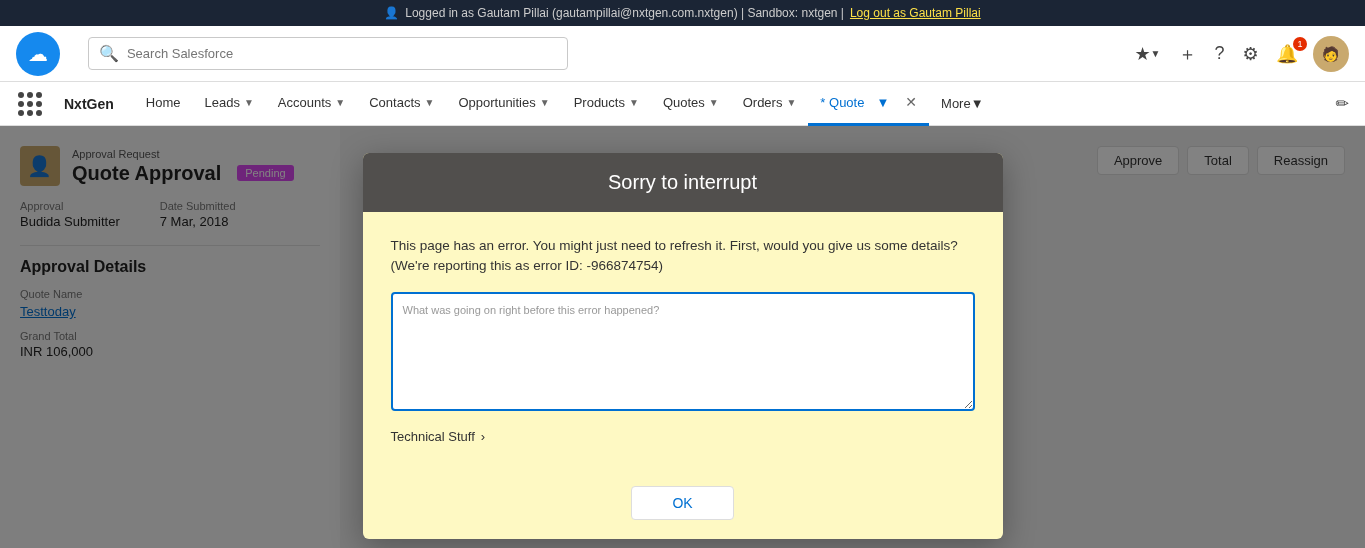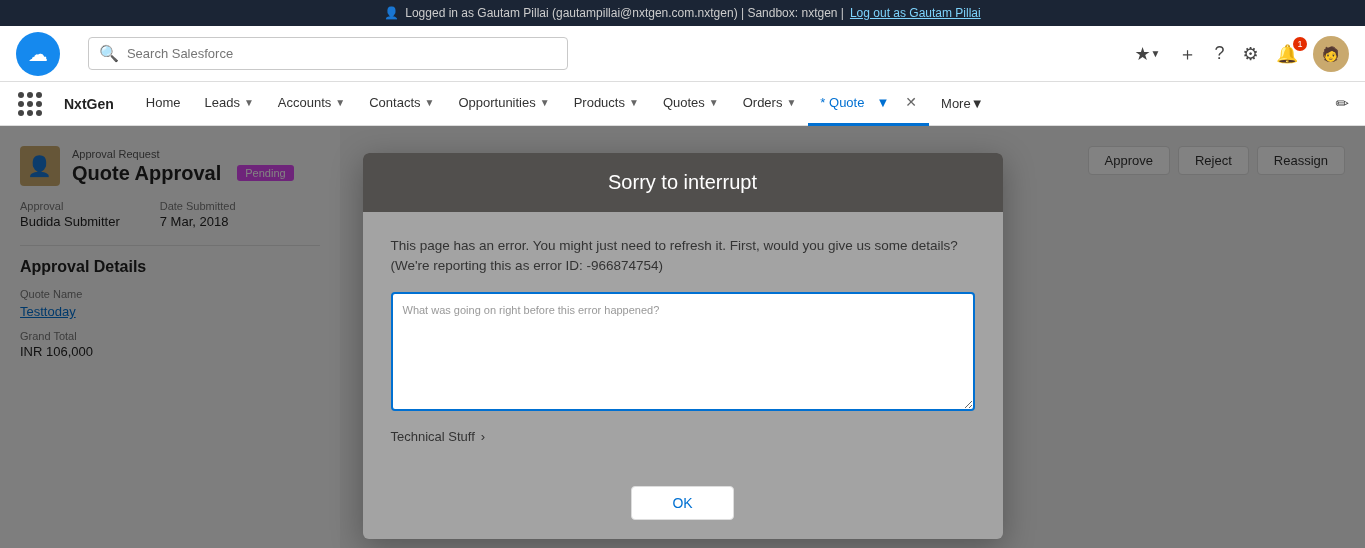--- a/index.html
+++ b/index.html
@@ -11,21 +11,21 @@
       background: #1b2535;
       color: #ccc;
       font-size: 12px;
       text-align: center;
       padding: 6px 0;
       display: flex;
       justify-content: center;
       align-items: center;
       gap: 6px;
     }
-    .top-bar a { color: #7dd3fc; text-decoration: underline; cursor: pointer; }
+    .top-bar a { color: #fde047; text-decoration: underline; cursor: pointer; }
 
     
     .header {
       background: #fff;
       display: flex;
       align-items: center;
       padding: 0 16px;
       height: 56px;
       border-bottom: 1px solid #ddd;
       gap: 12px;
@@ -286,21 +286,21 @@
       top: 0; left: 0; right: 0; bottom: 0;
       background: rgba(0,0,0,0.4);
       display: flex;
       align-items: center;
       justify-content: center;
       z-index: 100;
     }
 
     
     .modal {
-      background: #a3a3a3;
+      background: #fef9c3;
       border-radius: 6px;
       width: 640px;
       overflow: hidden;
       box-shadow: 0 8px 32px rgba(0,0,0,0.3);
     }
     .modal-header {
       background: #514f4d;
       color: #fff;
       text-align: center;
       padding: 18px 24px;
@@ -509,21 +509,21 @@
 
     <div>
       <div class="detail-label">Grand Total</div>
       <div class="detail-value">INR 106,000</div>
     </div>
   </div>
 
   <div class="right-panel">
     <div class="action-buttons">
       <button class="action-btn">Approve</button>
-      <button class="action-btn">Reject</button>
+      <button class="action-btn">Total</button>
       <button class="action-btn">Reassign</button>
     </div>
   </div>
 
   <div class="modal-overlay">
     <div class="modal">
 
       <div class="modal-header">
         <span>Sorry to interrupt</span>
       </div>

